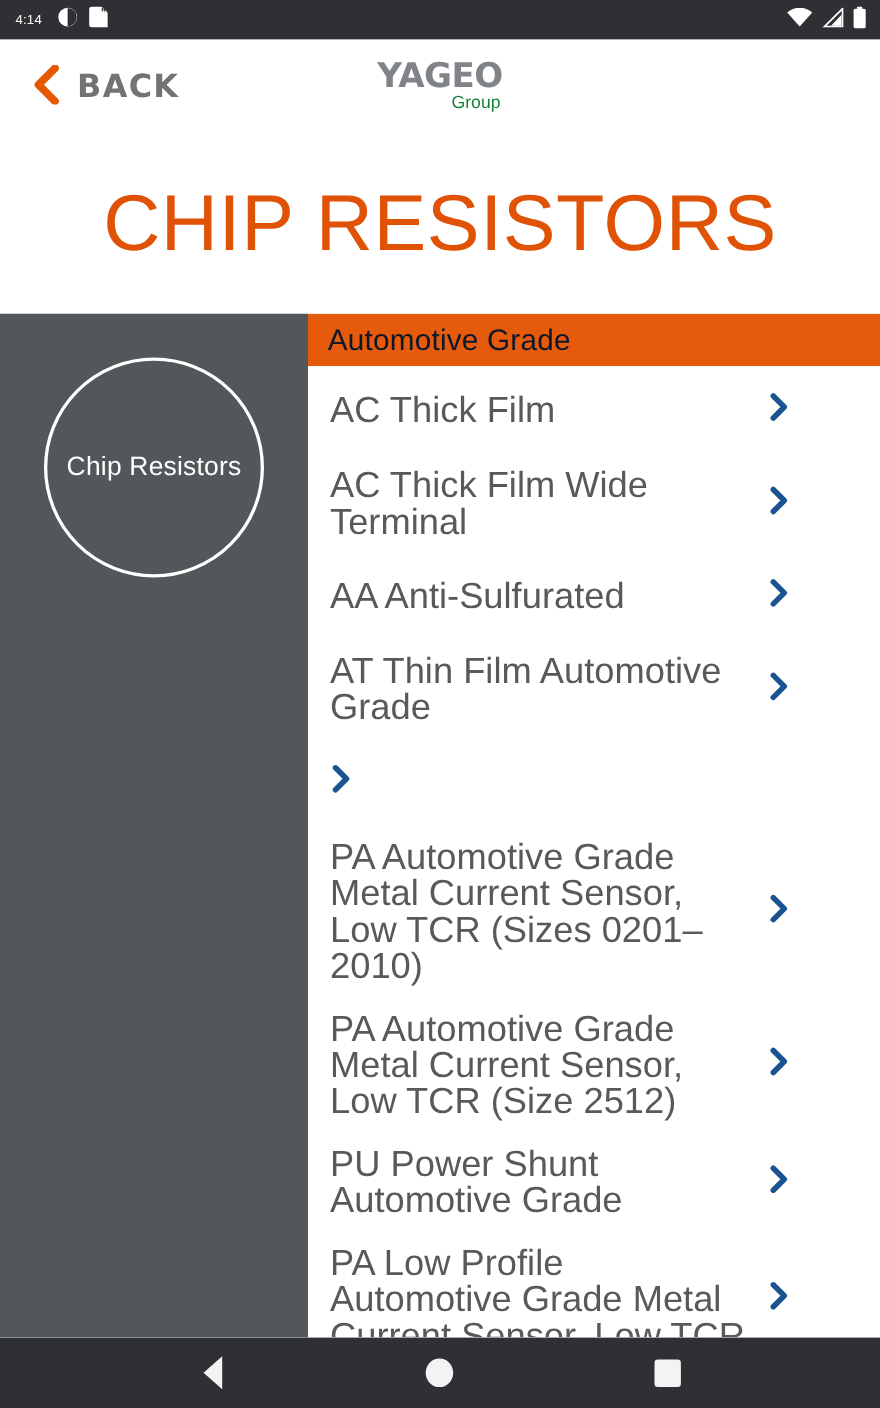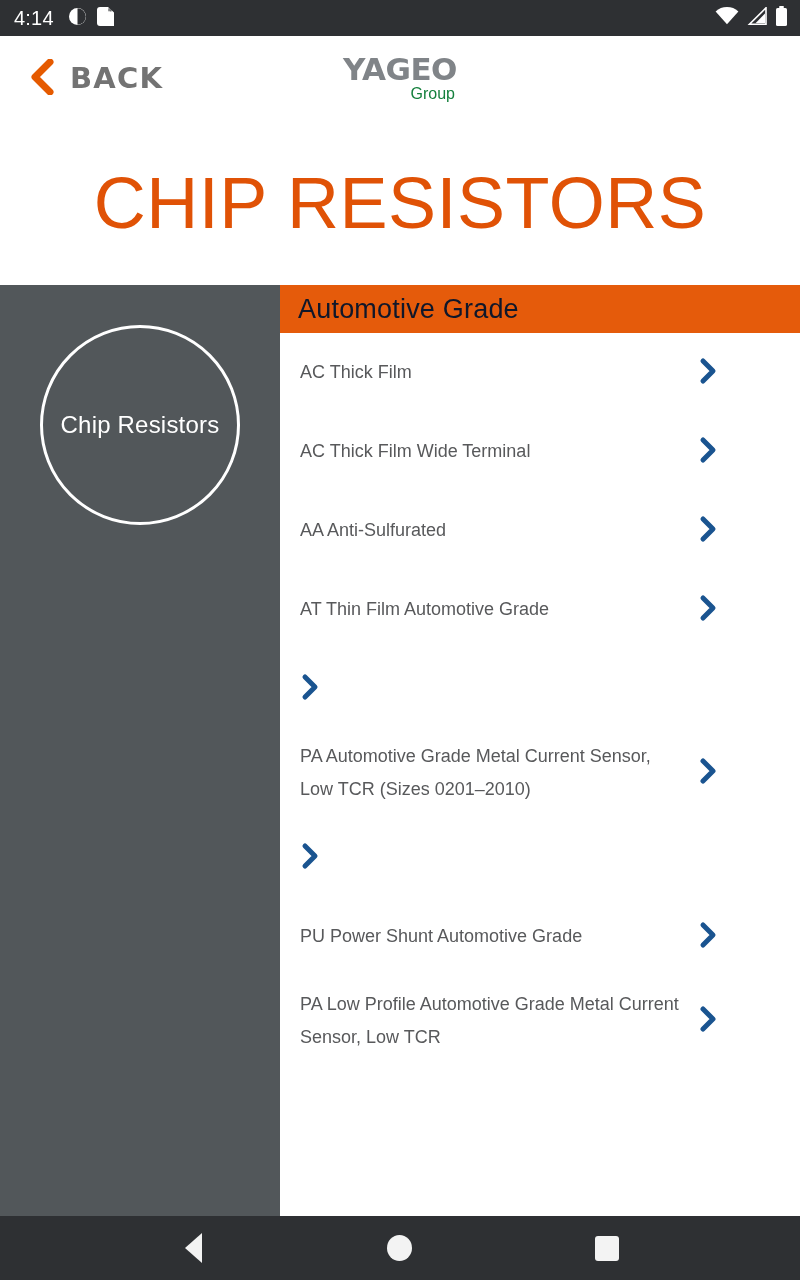--- a/index.html
+++ b/index.html
@@ -18,21 +18,21 @@
 
   
   .statusbar {
     height:36px; flex:0 0 36px;
     background:#2e3033;
     display:flex; align-items:center;
     padding:0 12px 0 14px;
     color:#ffffff;
   }
   .status-time {
-    font-size:20px; letter-spacing:.2px;
+    font-size:12px; letter-spacing:.2px;
     color:#ffffff; margin-right:14px;
   }
   .status-left-icons { display:flex; align-items:center; gap:10px; }
   .status-right { margin-left:auto; display:flex; align-items:center; gap:8px; }
   .sicon { display:block; }
 
   
   .appbar {
     height:84px; flex:0 0 84px;
     position:relative;
@@ -144,21 +144,21 @@
   .list-item {
     display:flex; align-items:center;
     padding:0 16px 0 20px;
     min-height:79px;
     cursor:pointer;
     background:#ffffff;
   }
   .list-item-label {
     flex:1 1 auto;
     color:#58595b;
-    font-size:18px;
+    font-size:33px;
     line-height:33px;
     padding:12px 0;
     padding-right:14px;
     max-width:398px;
   }
   .list-chevron { flex:0 0 auto; display:block; margin-right:16px; }
 
   
   .navbar {
     flex:0 0 64px;
@@ -312,20 +312,21 @@
         <div class="list-item">
           <span class="list-item-label">PA Automotive Grade Metal Current Sensor, Low TCR (Sizes 0201–2010)</span>
           <span class="list-chevron">
             <svg width="22" height="28" viewBox="0 0 22 28">
                 <path d="M5 4 L15 14 L5 24" fill="none" stroke="#1a5490" stroke-width="5" stroke-linecap="round" stroke-linejoin="round"></path>
               </svg>
           </span>
         </div>
 
         <div class="list-item">
+          <span class="list-item-label">PA Automotive Grade Metal Current Sensor, Low TCR (Size 2512)</span>
           <span class="list-chevron">
             <svg width="22" height="28" viewBox="0 0 22 28">
                 <path d="M5 4 L15 14 L5 24" fill="none" stroke="#1a5490" stroke-width="5" stroke-linecap="round" stroke-linejoin="round"></path>
               </svg>
           </span>
         </div>
 
         <div class="list-item">
           <span class="list-item-label">PU Power Shunt Automotive Grade</span>
           <span class="list-chevron">

